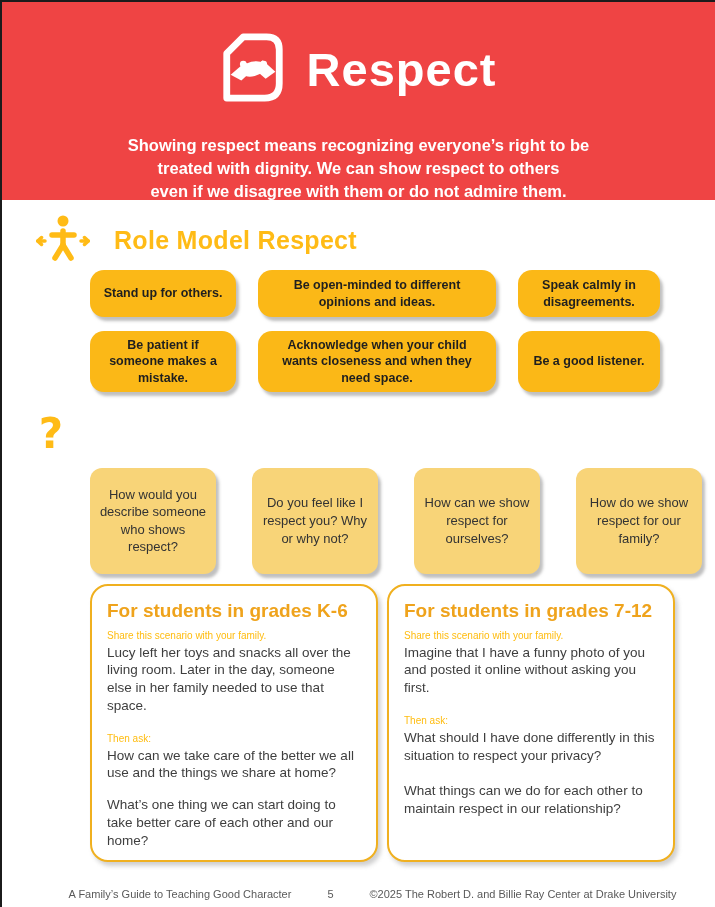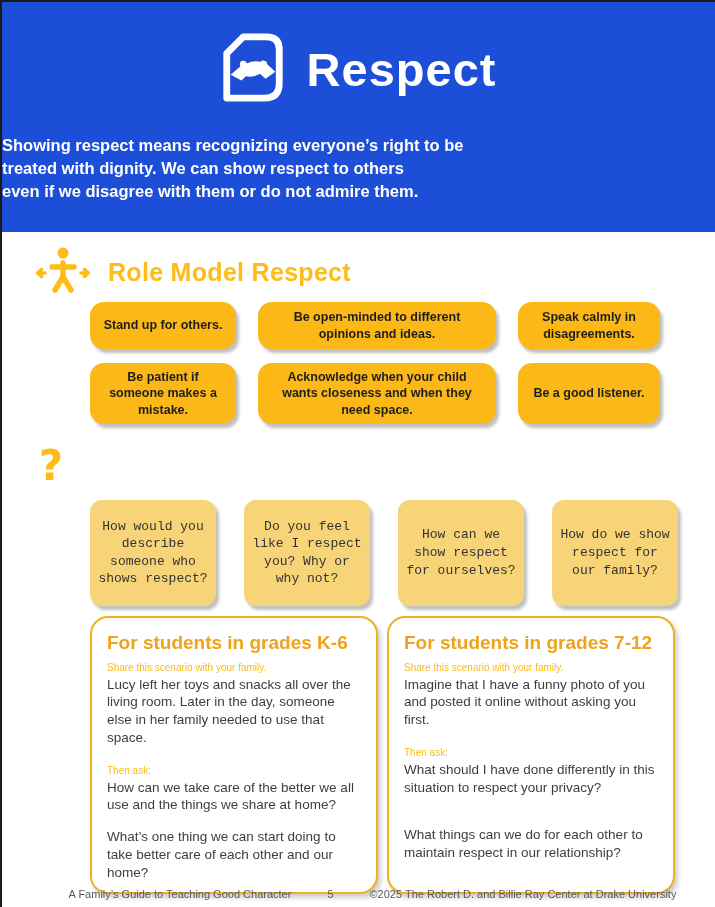--- a/index.html
+++ b/index.html
@@ -3,39 +3,39 @@
 <meta charset="utf-8">
 <style>
   * { margin:0; padding:0; box-sizing:border-box; }
   html,body { background:#ffffff; }
   .page {
     position:relative; width:715px; height:907px; background:#fff;
     border-left:2px solid #1b1b1b; border-top:2px solid #1b1b1b;
     overflow:hidden; font-family:"Liberation Sans", sans-serif;
   }
   
-  .header { background:#1d4ed8; height:230px; text-align:left; padding-top:30px; }
+  .header { background:#ef4444; height:198px; text-align:center; padding-top:30px; }
   .title-row { display:flex; justify-content:center; align-items:center; gap:22px; }
   .page-title { font-size:47px; font-weight:800; color:#ffffff; letter-spacing:1px;
     font-family:"Liberation Sans", sans-serif; }
   .subtitle { margin-top:28px; color:#ffffff; font-weight:700; font-size:16.5px; line-height:1.4; }
   
-  .section-head { display:flex; align-items:center; gap:18px; margin:16px 0 6px 34px; height:48px; }
+  .section-head { display:flex; align-items:center; gap:24px; margin:16px 0 6px 34px; height:48px; }
   .section-head h2 { font-size:25px; color:#FFBB16; font-weight:800; letter-spacing:0.3px; }
   .qmark { font-size:42px; font-weight:900; color:#FFBB16; line-height:1; width:30px; text-align:center;
     font-family:"DejaVu Sans", sans-serif; }
   
   .pill-grid { margin-left:88px; display:grid; grid-template-columns:146px 238px 142px;
     column-gap:22px; row-gap:14px; }
   .pill { background:#FBB817; border-radius:14px; min-height:47px; padding:6px 10px;
     display:flex; align-items:center; justify-content:center; text-align:center;
     font-size:12.5px; font-weight:700; color:#1f1f1f; line-height:1.3;
     box-shadow:3px 4px 3px rgba(130,130,130,0.5); }
   
-  .qbox-row { margin:10px 0 0 88px; display:flex; gap:28px;font-family:Liberation Mono, monospace; }
+  .qbox-row { margin:10px 0 0 88px; display:flex; gap:36px; }
   .qbox { width:126px; height:106px; background:#F8D478; border-radius:12px; padding:8px;
     display:flex; align-items:center; justify-content:center; text-align:center;
     font-size:13px; color:#333333; line-height:1.35;
     box-shadow:3px 4px 3px rgba(130,130,130,0.5); }
   
   .card-row { margin:10px 0 0 88px; display:flex; gap:9px; }
   .card { width:288px; min-height:258px; background:#fff; border:2px solid #F0B01F;
     border-radius:18px; padding:12px 15px 10px;
     box-shadow:3px 4px 4px rgba(150,150,150,0.45); }
   .card-title { font-size:19px; font-weight:800; color:#EFA31C; margin:2px 0 4px; }
@@ -133,21 +133,21 @@
     <div class="card">
       <div class="card-title">For students in grades 7-12</div>
       <div class="body-text">
         <span class="lbl">Share this scenario with your family.</span><br>
         <span>Imagine that I have a funny photo of you and posted it online without asking you first.</span>
       </div>
       <div class="body-text" style="margin-bottom:0;">
         <span class="lbl">Then ask:</span><br>
         <span>What should I have done differently in this situation to respect your privacy?</span>
       </div>
-      <div class="body-text last" style="margin-top:30px;">
+      <div class="body-text last" style="margin-top:18px;">
         <span>What things can we do for each other to maintain respect in our relationship?</span>
       </div>
     </div>
 
   </div>
 
   <div class="footer">
     <span>A Family’s Guide to Teaching Good Character</span>
     <span>5</span>
     <span>©2025 The Robert D. and Billie Ray Center at Drake University</span>

